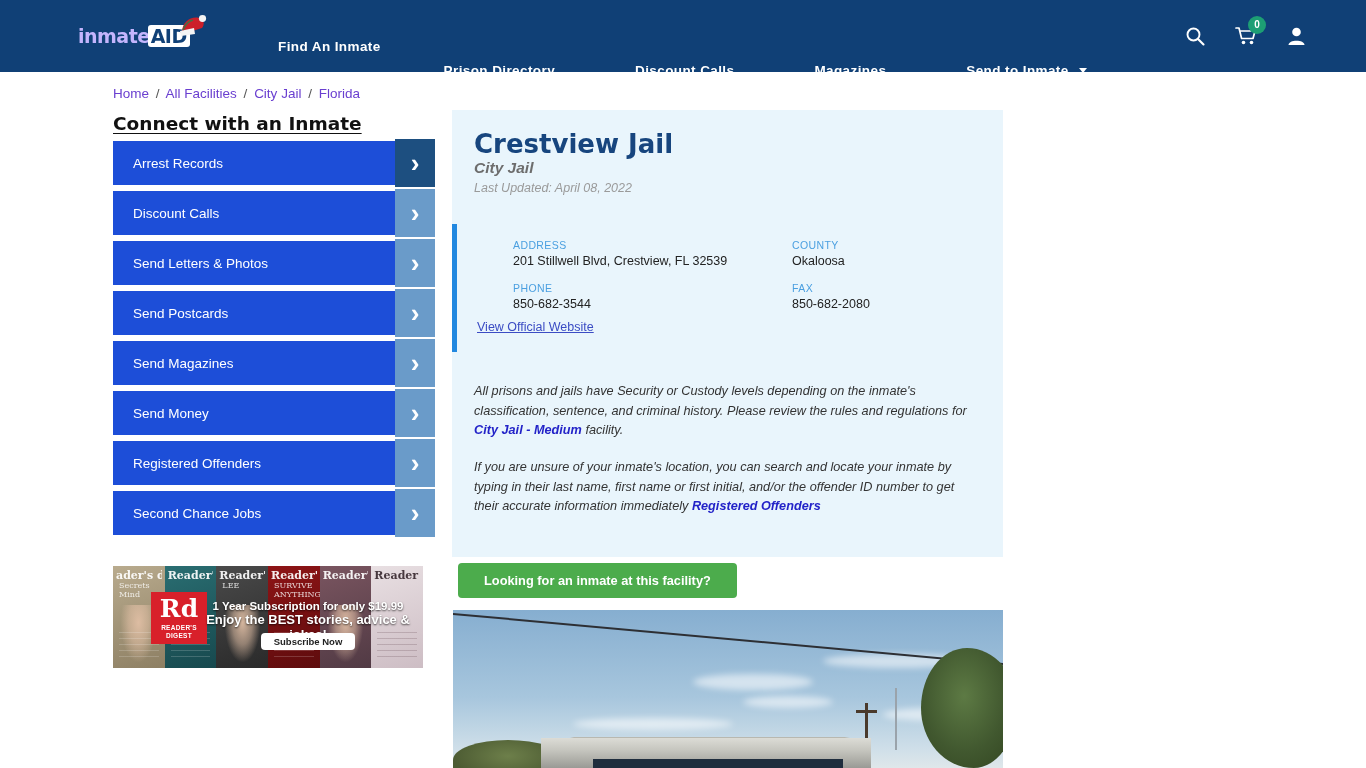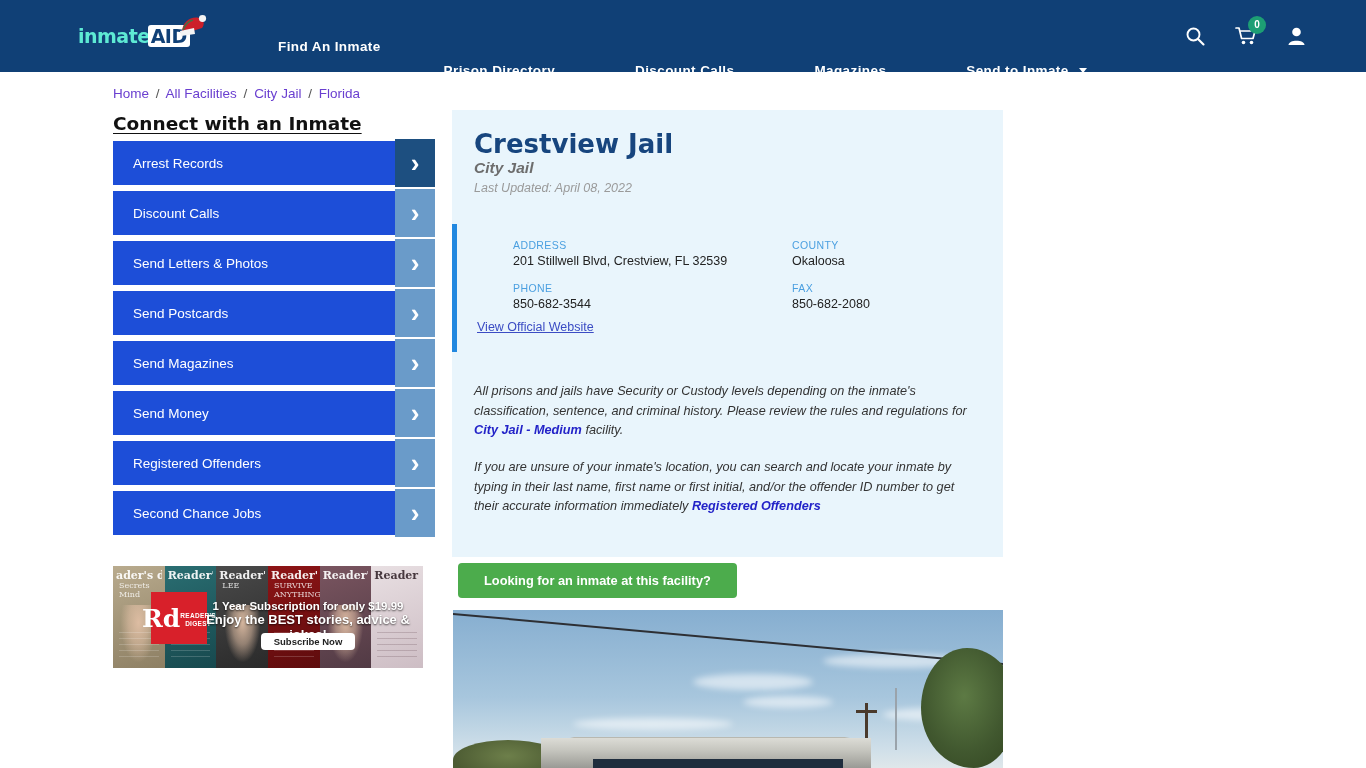--- a/index.html
+++ b/index.html
@@ -18,21 +18,21 @@
     width: 1366px; height: 72px;
     background: #104076;
     display: flex; align-items: center;
   }
   .logo-wrap {
     position: absolute; left: 78px; top: 18px;
     width: 108px; height: 36px;
     display: flex; align-items: center;
   }
   .logo-inmate {
-    color: #5eead4; font-size: 19px; font-weight: bold;
+    color: #c4b5fd; font-size: 19px; font-weight: bold;
     letter-spacing: -0.5px; font-family: "DejaVu Sans", sans-serif;
   }
   .logo-aid {
     background: #ffffff; color: #104076;
     font-size: 19px; font-weight: bold; letter-spacing: -0.5px;
     border-radius: 3px; padding: 0 3px; margin-left: -2px;
     font-family: "DejaVu Sans", sans-serif;
   }
   .santa-hat {
     position: absolute; left: 100px; top: -4px;
@@ -136,21 +136,21 @@
   }
   .cover-lines {
     position: absolute; bottom: 6px; left: 6px; right: 6px; height: 30px;
     background: repeating-linear-gradient(to bottom, rgba(255,255,255,.35) 0 1px, transparent 1px 6px);
     opacity: .5;
   }
   .c6 .cover-lines { background: repeating-linear-gradient(to bottom, rgba(90,60,70,.45) 0 1px, transparent 1px 6px); }
   .rd-logo {
     position: absolute; left: 38px; top: 26px;
     width: 56px; height: 52px; background: #d8202a;
-    display: flex; flex-direction: row;
+    display: flex; flex-direction: column;
     align-items: center; justify-content: center; color: #ffffff;
   }
   .rd-logo .rd-big { font-size: 25px; font-weight: bold; font-family: "DejaVu Serif", serif; line-height: 1; }
   .rd-logo .rd-sm { font-size: 6.5px; font-weight: bold; letter-spacing: .3px; margin-top: 3px; line-height: 1.2; text-align: center; }
   .ad-text-1 {
     position: absolute; left: 88px; top: 34px; width: 214px;
     color: #ffffff; font-size: 11.5px; font-weight: bold;
     text-align: center; text-shadow: 0 1px 2px rgba(0,0,0,.7);
   }
   .ad-text-2 {

